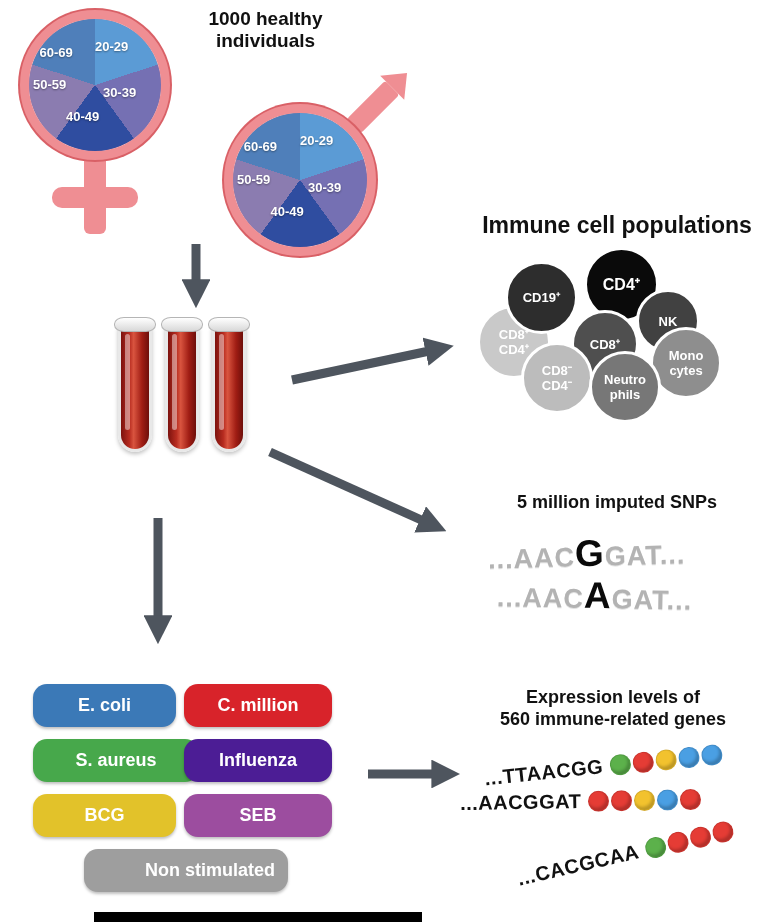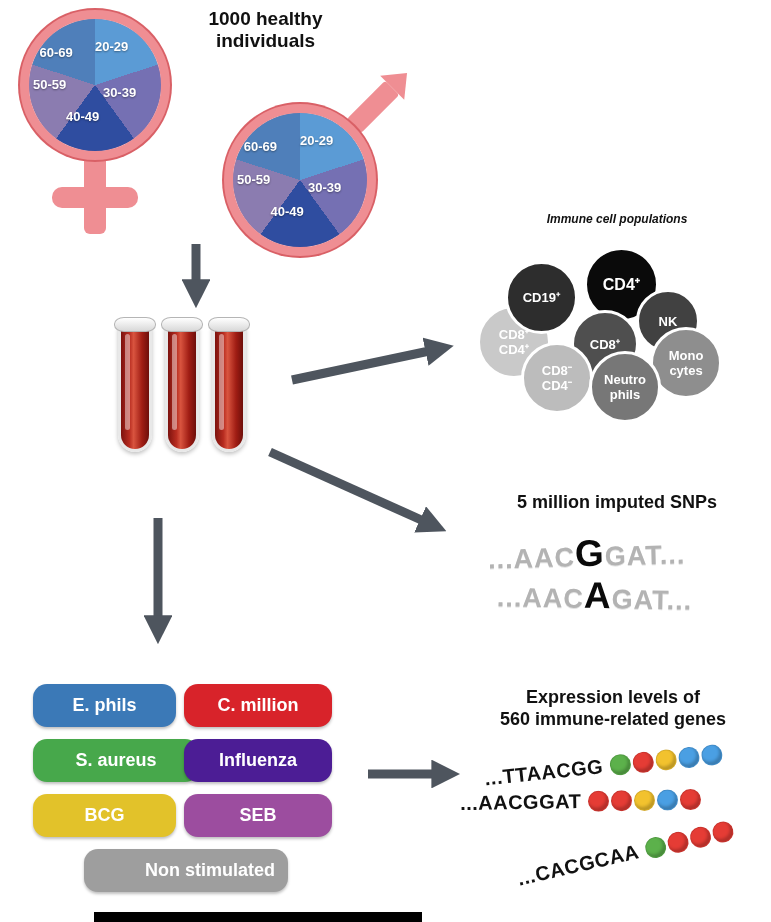--- a/index.html
+++ b/index.html
@@ -39,21 +39,21 @@
     box-shadow:0 2px 4px rgba(0,0,0,.25); }
   .tube::before { content:''; position:absolute; top:-7px; left:-7px; right:-7px; height:13px;
     background:linear-gradient(#ffffff,#d8d8d8); border:1px solid #b5b5b5; border-radius:10px / 7px; }
   .tube::after { content:''; position:absolute; top:10px; left:4px; width:5px; height:96px;
     background:rgba(255,255,255,.45); border-radius:3px; }
   .blood-label { position:absolute; left:88px; top:478px; width:160px; text-align:center;
     font-size:19px; font-weight:bold; color:#111; }
 
   
   .immune-title { position:absolute; left:462px; top:212px; width:310px; text-align:center;
-    font-size:12px; font-weight:bold; color:#111;font-style:italic; }
+    font-size:23px; font-weight:bold; color:#111; }
   .cell { position:absolute; border-radius:50%; border:3px solid #fff; color:#fff; font-weight:bold;
     font-size:13px; line-height:15px; display:flex; align-items:center; justify-content:center;
     text-align:center; white-space:pre-line; }
   .c0 { left:477px; top:305px; width:74px; height:74px; }
   .c1 { left:505px; top:261px; width:73px; height:73px; }
   .c2 { left:584px; top:247px; width:75px; height:75px; font-size:16px; }
   .c3 { left:636px; top:289px; width:64px; height:64px; }
   .c4 { left:571px; top:310px; width:68px; height:68px; }
   .c5 { left:650px; top:327px; width:72px; height:72px; }
   .c6 { left:521px; top:342px; width:72px; height:72px; }
@@ -158,21 +158,21 @@
 phils</div>
 
   <div class="snps-title">5 million imputed SNPs</div>
   <div class="snp-row snp1">
     <span>...AAC</span><span class="variant">G</span><span>GAT...</span>
   </div>
   <div class="snp-row snp2">
     <span>...AAC</span><span class="variant">A</span><span>GAT...</span>
   </div>
 
-  <div class="stim s0" style="background: rgb(59, 121, 183);">E. phils</div>
+  <div class="stim s0" style="background: rgb(59, 121, 183);">E. coli</div>
   <div class="stim s1" style="background: rgb(216, 35, 42);">C. million</div>
   <div class="stim s2" style="background: rgb(71, 168, 75);">S. aureus</div>
   <div class="stim s3" style="background: #4c1d95;">Influenza</div>
   <div class="stim s4" style="background: rgb(226, 194, 42);">BCG</div>
   <div class="stim s5" style="background: rgb(156, 77, 159);">SEB</div>
   <div class="stim s6" style="background: rgb(158, 158, 158);">Non stimulated</div>
 
   <div class="expr-title">Expression levels of
 560 immune-related genes</div>
   <div class="expr-row e0">

